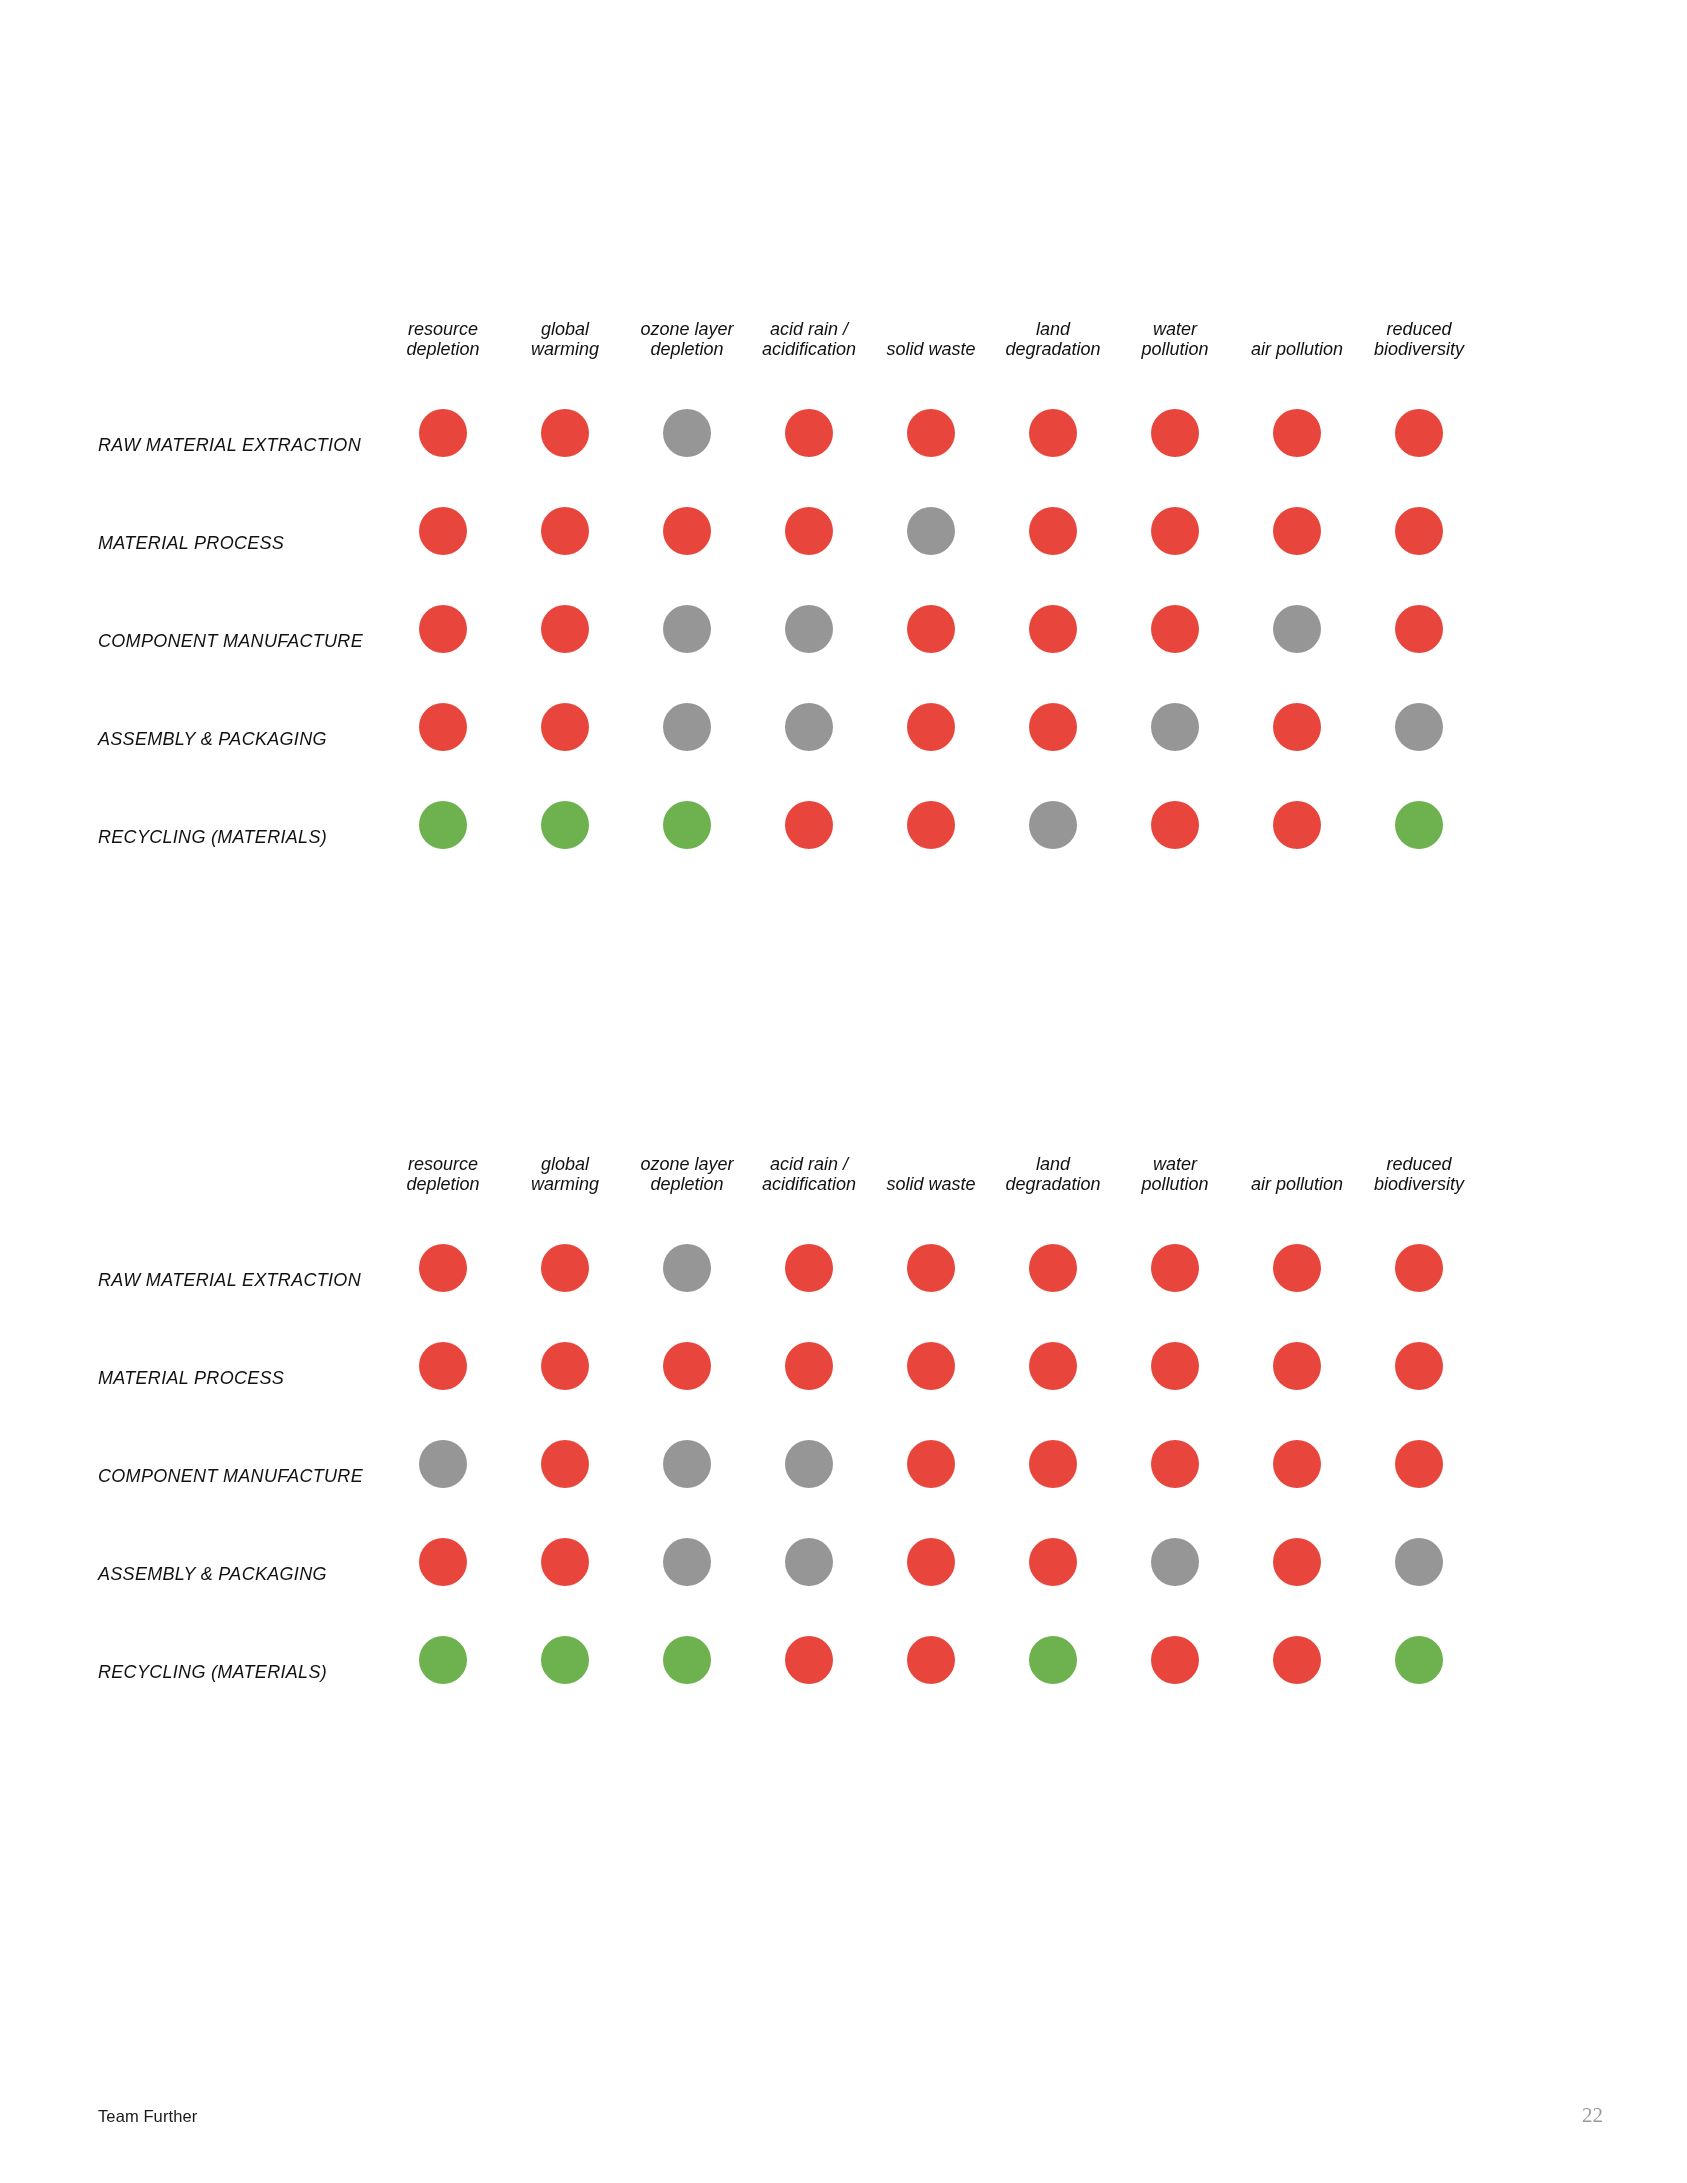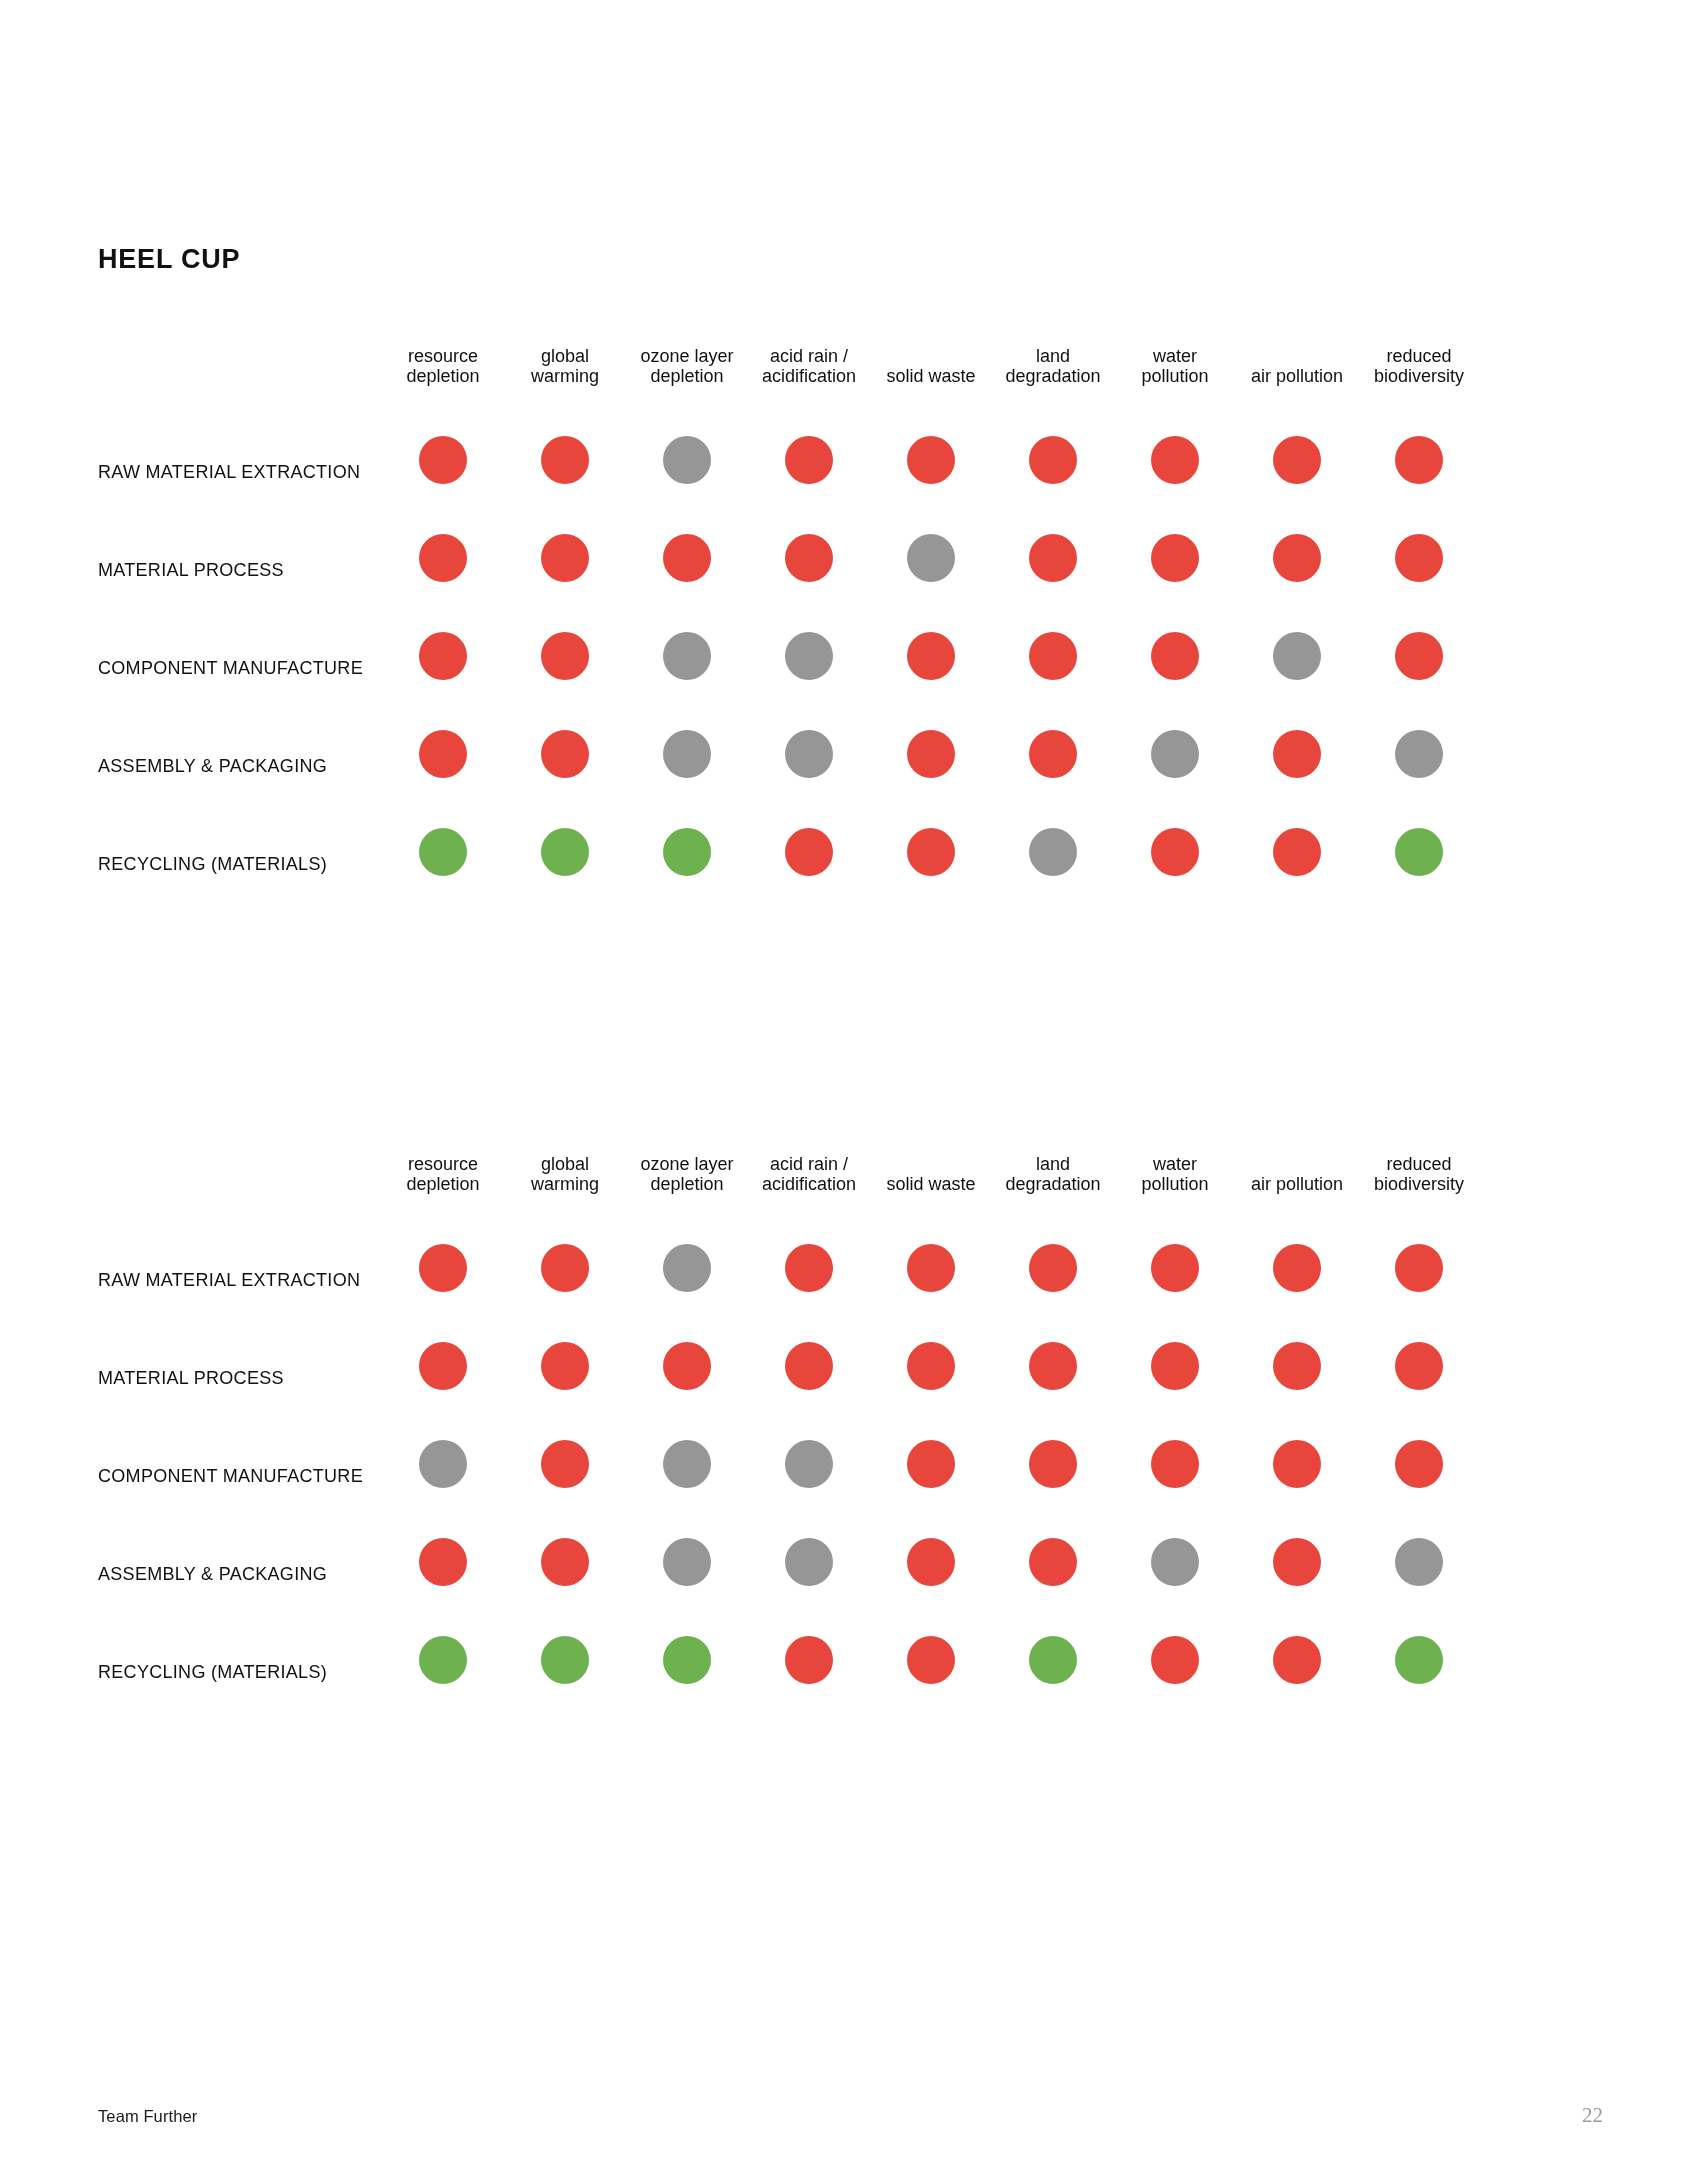--- a/index.html
+++ b/index.html
@@ -39,20 +39,21 @@
     color: #111111;
     margin: 0 0 0 0;
     line-height: 1;
     white-space: nowrap;
   }
 
   
   .matrix {
     position: relative;
     margin-top: 49px;
+    font-style: italic;
   }
   .matrix-row {
     display: flex;
     align-items: flex-end;
     height: 98px;
   }
   .matrix-row.header-row {
     height: 64px;
     align-items: flex-end;
   }
@@ -121,21 +122,20 @@
     color: #9a9a9a;
     font-family: "Liberation Serif", serif;
   }
 </style>
 </head>
 <body>
 
 <div class="page">
 
   <div class="section" id="section-heel-cup">
-    <h2 class="section-title">HEEL CUP</h2>
     <div class="matrix">
 
       <div class="matrix-row header-row">
         <div class="row-label-cell"></div>
         <div class="col-cell">
             <span class="col-header">resource
 depletion</span>
           </div>
         <div class="col-cell">
             <span class="col-header">global

